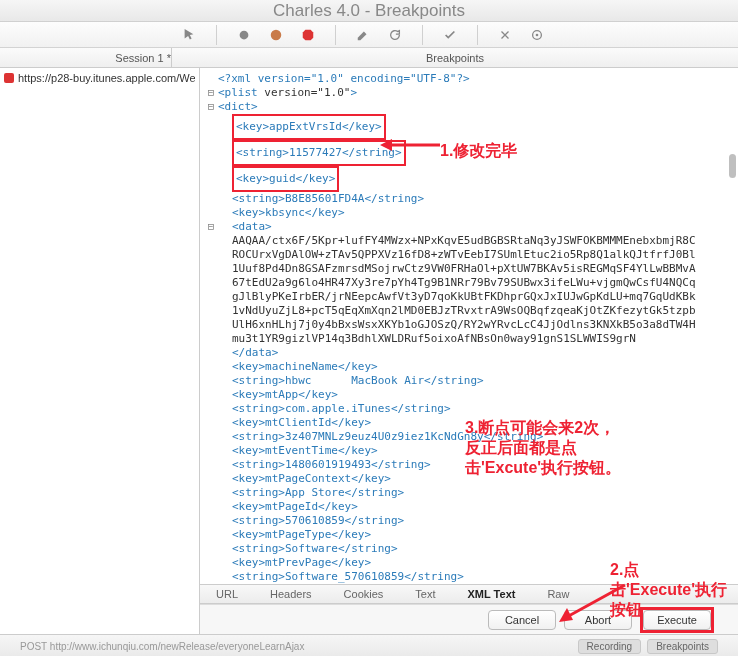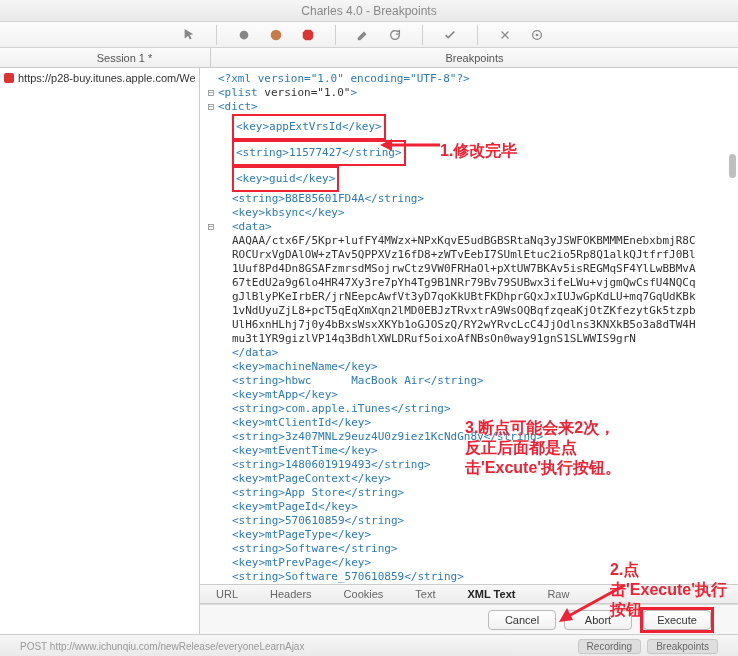--- a/index.html
+++ b/index.html
@@ -13,21 +13,21 @@
     height: 656px;
     overflow: hidden;
     position: relative;
   }
   .titlebar {
     height: 22px;
     background: linear-gradient(#f6f6f6,#e8e8e8);
     border-bottom: 1px solid #d0d0d0;
     text-align: center;
     line-height: 22px;
-    font-size: 12px;
+    font-size: 17px;
     color: #888;
     position: relative;
   }
   .toolbar {
     height: 26px;
     background: linear-gradient(#fdfdfd,#f1f1f1);
     border-bottom: 1px solid #d3d3d3;
     display: flex;
     align-items: center;
     padding-left: 180px;
@@ -42,21 +42,21 @@
   .tdiv { width:1px; height:20px; background:#d0d0d0; margin:0 4px;}
   .cols-header {
     display:flex;
     height:20px;
     background:linear-gradient(#fbfbfb,#efefef);
     border-bottom:1px solid #ccc;
     font-size:11px;
     color:#555;
   }
   .cols-header div { line-height:20px; }
-  .left-head { width:172px; text-align:center; border-right:1px solid #ccc;margin-left:39px;}
+  .left-head { width:172px; text-align:right; border-right:1px solid #ccc;}
   .right-head { flex:1; text-align:center;}
   .main {
     display:flex;
     height: calc(100% - 22px - 26px - 20px - 22px);
   }
   .sidebar {
     width:200px;
     background:#fff;
     border-right:1px solid #ccc;
     padding:4px;

